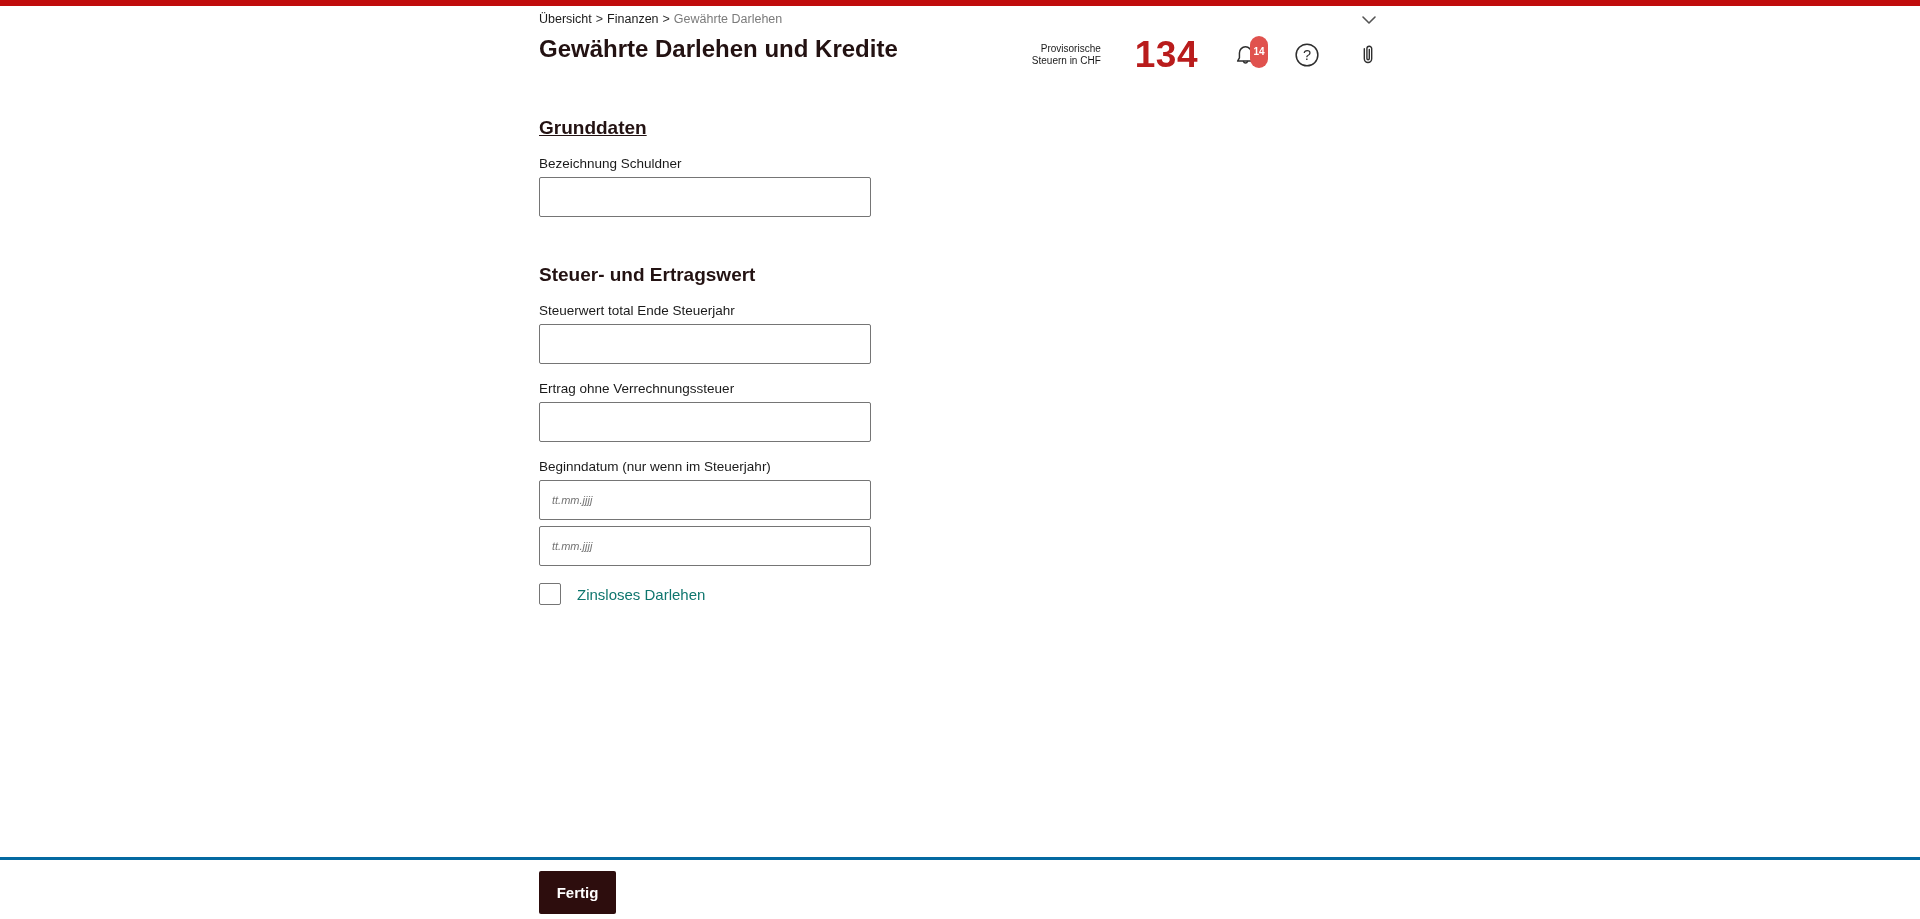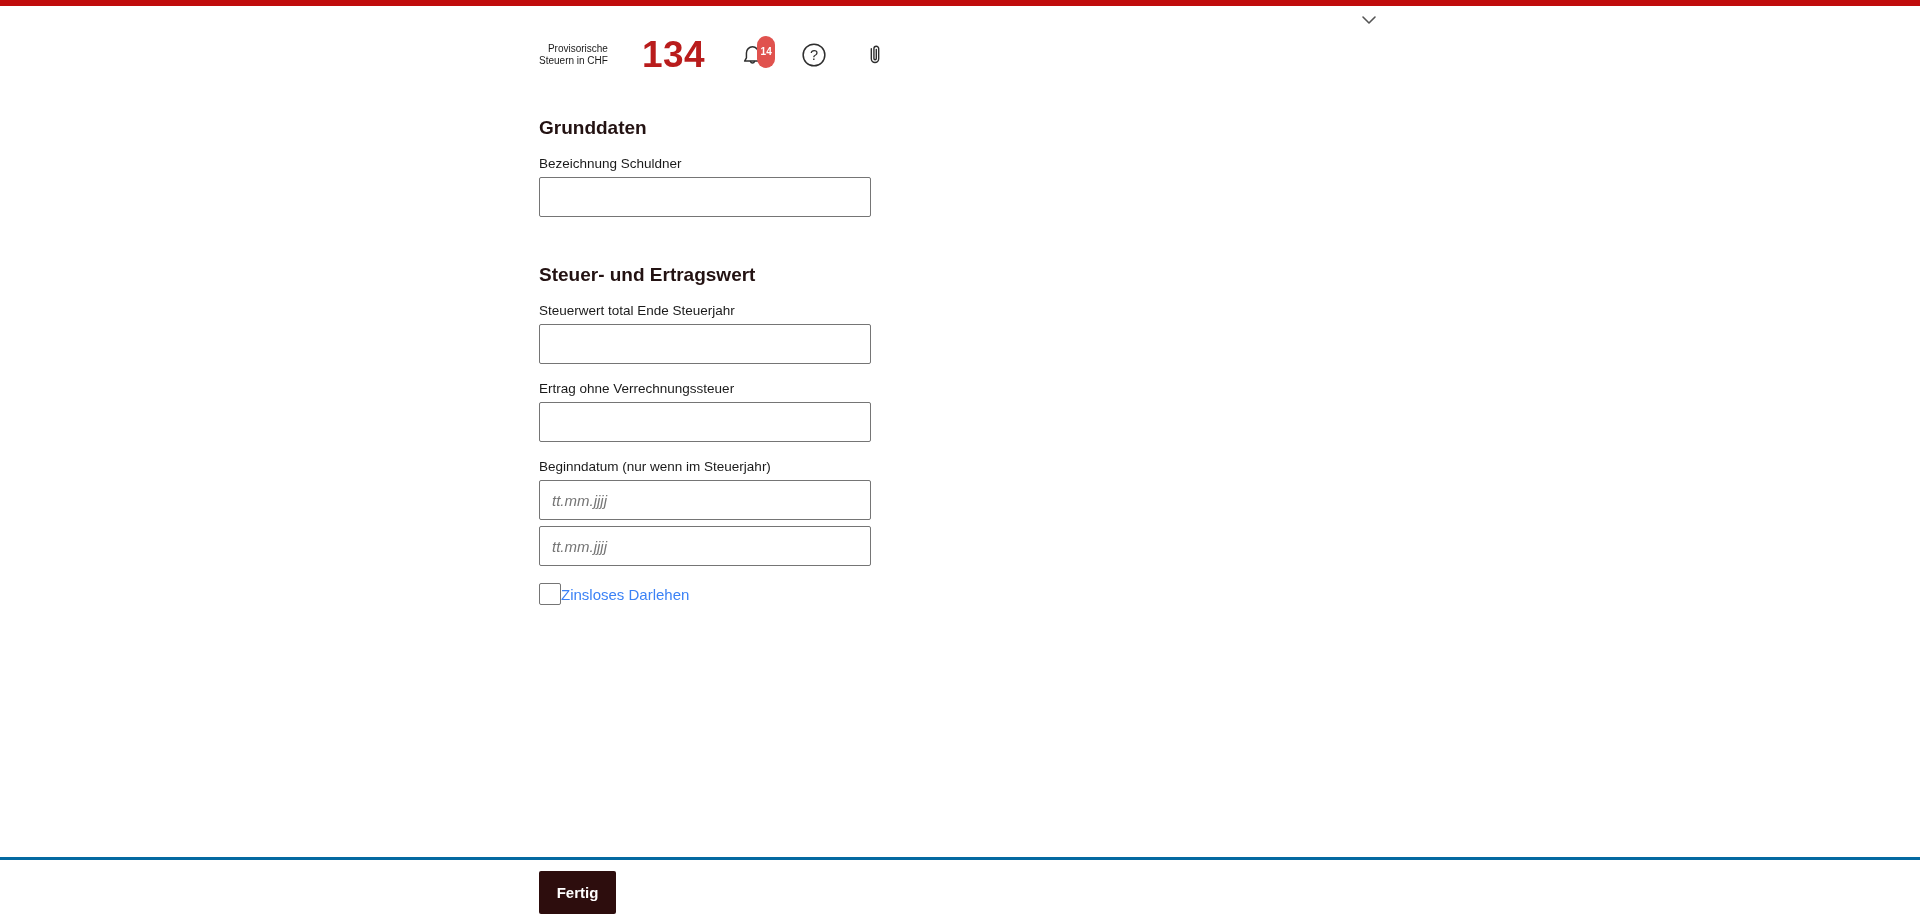--- a/index.html
+++ b/index.html
@@ -34,40 +34,40 @@
   .badge {
     position: absolute; top: -6px; right: -9px;
     min-width: 18px; height: 32px; padding: 0 3px;
     background: #e0524e; color: #ffffff;
     border-radius: 9px; font-size: 10px; font-weight: bold;
     display: flex; align-items: center; justify-content: center;
   }
 
   .form-area { margin-top: 0; }
   .section-heading { font-size: 19px; font-weight: bold; color: #231212; }
-  .section-heading.first { margin-top: 41px; }
+  .section-heading.first { margin-top: 41px; text-decoration: underline; }
   .section-heading.second { margin-top: 47px; }
 
   .field { margin-top: 0; }
   .field-label { display: block; margin-top: 17px; font-size: 13.5px; color: #1a1a1a; }
   .text-input {
     display: block; margin-top: 6px;
     width: 332px; height: 40px;
     border: 1px solid #757575; border-radius: 2px;
     background: #ffffff; padding: 0 12px;
-    font-family: "Liberation Sans", sans-serif; font-size: 15px; color: #1a1a1a;
+    font-family: "Liberation Sans", sans-serif; font-size: 11px; color: #1a1a1a;
   }
   .text-input::placeholder { font-style: italic; color: #757575; opacity: 1; }
 
   .checkbox-row { margin-top: 17px; display: flex; align-items: center; }
   .checkbox-box {
     width: 22px; height: 22px; border: 1px solid #757575; border-radius: 2px;
     background: #ffffff; cursor: pointer; flex: 0 0 auto;
   }
-  .checkbox-label { margin-left: 0; font-size: 15px; color: #3b82f6; cursor: pointer; }
+  .checkbox-label { margin-left: 16px; font-size: 15px; color: #0f766e; cursor: pointer; }
 
   .footer-bar {
     position: absolute; left: 0; bottom: 0; width: 100%;
     height: 62px; background: #ffffff; border-top: 3px solid #0369a1;
   }
   .done-button {
     margin-top: 11px; width: 77px; height: 43px;
     background: #2d0d0d; color: #ffffff;
     border: none; border-radius: 2px; cursor: pointer;
     font-family: "Liberation Sans", sans-serif; font-size: 15px; font-weight: bold;
@@ -82,20 +82,26 @@
 
   <button class="collapse-btn">
     <span>
       <svg width="16" height="10" viewBox="0 0 16 10">
         <polyline points="2,2 8,8 14,2" fill="none" stroke="#555555" stroke-width="1.6" stroke-linecap="round" stroke-linejoin="round"></polyline>
       </svg>
     </span>
   </button>
 
   <div class="header-row">
+    <div>
+      <nav class="breadcrumb">
+        <a>Übersicht</a><span class="sep">&gt;</span><a>Finanzen</a><span class="sep">&gt;</span><span class="current">Gewährte Darlehen</span>
+      </nav>
+      <h1 class="page-title">Gewährte Darlehen und Kredite</h1>
+    </div>
 
     <div class="header-right">
       <div class="tax-label">
         <div>Provisorische</div>
         <div>Steuern in CHF</div>
       </div>
       <div class="tax-value">134</div>
 
       <button class="icon-btn">
         <span>

